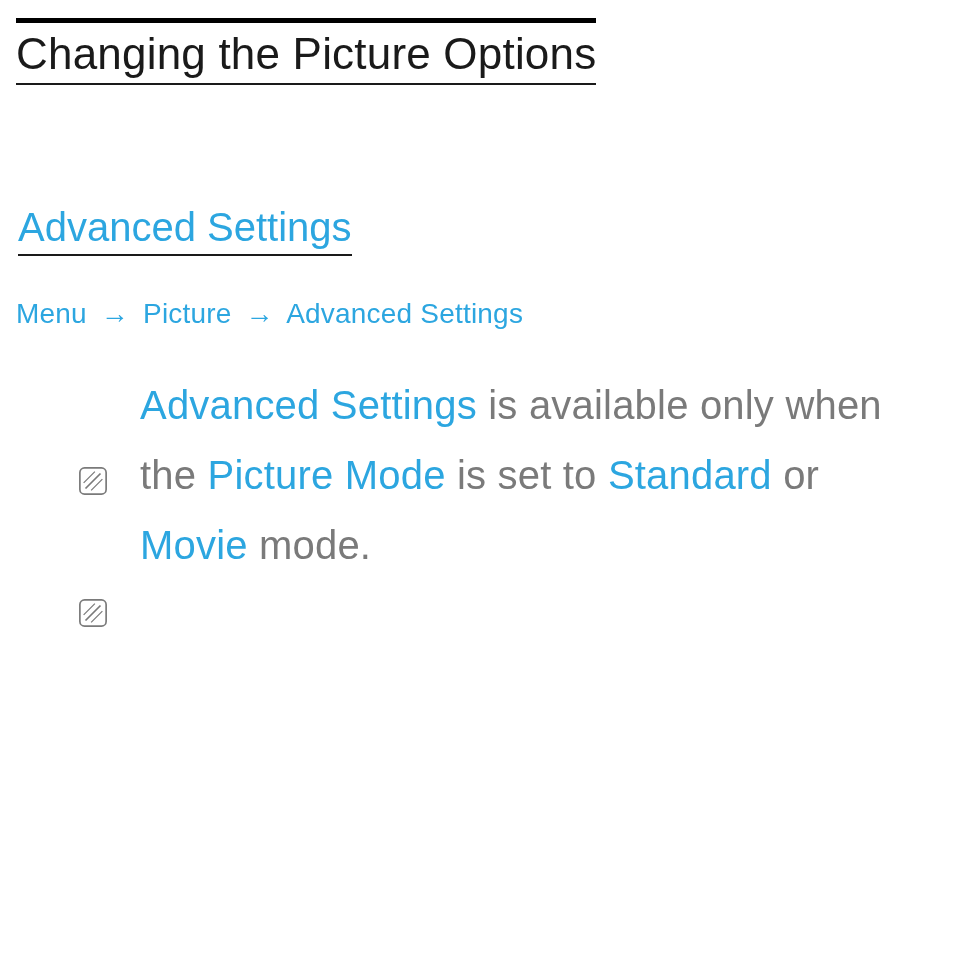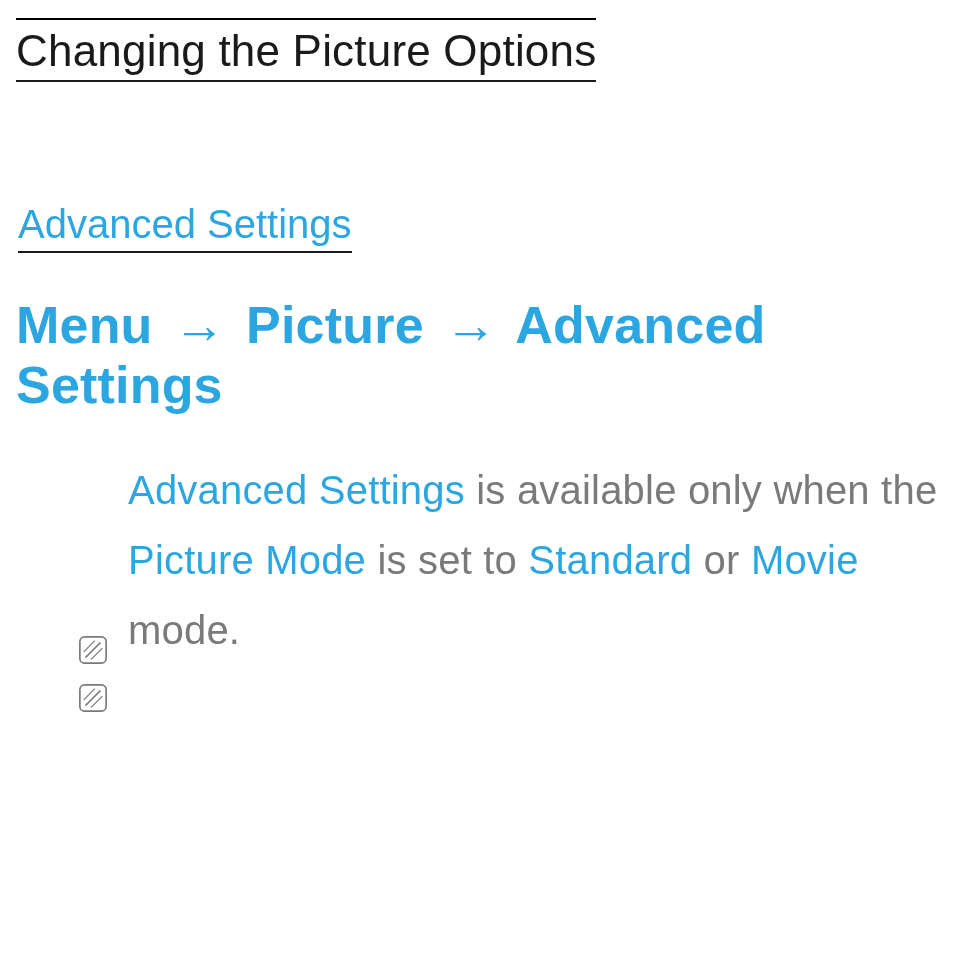--- a/index.html
+++ b/index.html
@@ -14,39 +14,39 @@
     -webkit-font-smoothing: antialiased;
   }
   .page {
     padding: 18px 16px 0 16px;
     box-sizing: border-box;
   }
   .page-title {
     font-size: 44px;
     font-weight: 400;
     letter-spacing: 0.2px;
-    border-top: 2px solid #000000;
+    border-top: 5px solid #000000;
     border-bottom: 2px solid #1a1a1a;
     display: inline-block;
     padding: 6px 0 4px 0;
     margin: 0 0 120px 0;
   }
   .section-heading {
     font-size: 40px;
     color: #2ca6e0;
     font-weight: 400;
     border-bottom: 2px solid #1a1a1a;
     display: inline-block;
     padding-bottom: 4px;
     margin: 0 0 42px 2px;
   }
   .breadcrumb {
-    font-size: 52px;
+    font-size: 28px;
     color: #2ca6e0;
-    font-weight: 700;
+    font-weight: 400;
     margin: 0 0 40px 0;
     letter-spacing: 0.2px;
   }
   .breadcrumb .arrow {
     color: #2ca6e0;
     padding: 0 6px;
   }
   .body-block {
     margin-left: 62px;
   }
@@ -56,22 +56,23 @@
     color: #1a1a1a;
     font-weight: 400;
     letter-spacing: 0.2px;
     margin: 0 0 28px 0;
   }
   .note-list {
     margin-left: 0;
   }
   .note-item {
     display: flex;
-    align-items: flex-end;
+    align-items: center;
     margin-top: 6px;
+    gap: 12px;
   }
   .note-icon {
     flex: none;
     width: 30px;
     height: 30px;
     margin-top: 12px;
     margin-right: 20px;
   }
   .note-text {
     font-size: 40px;

